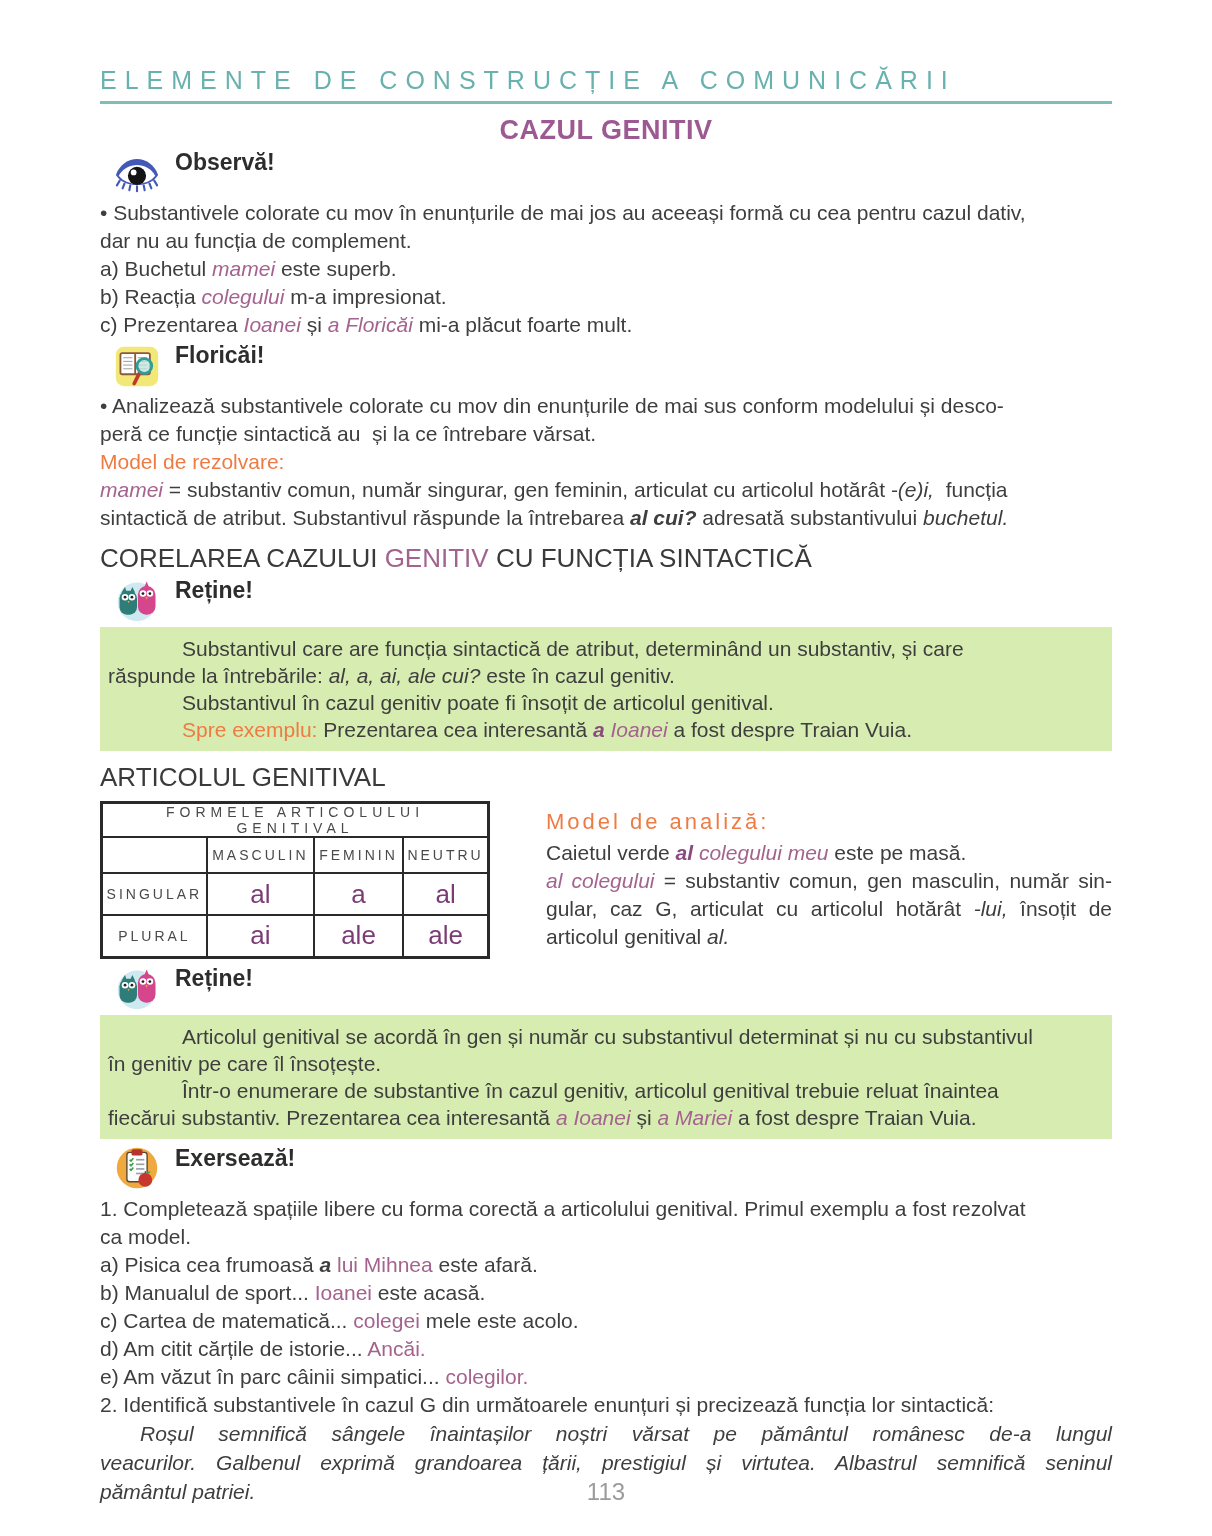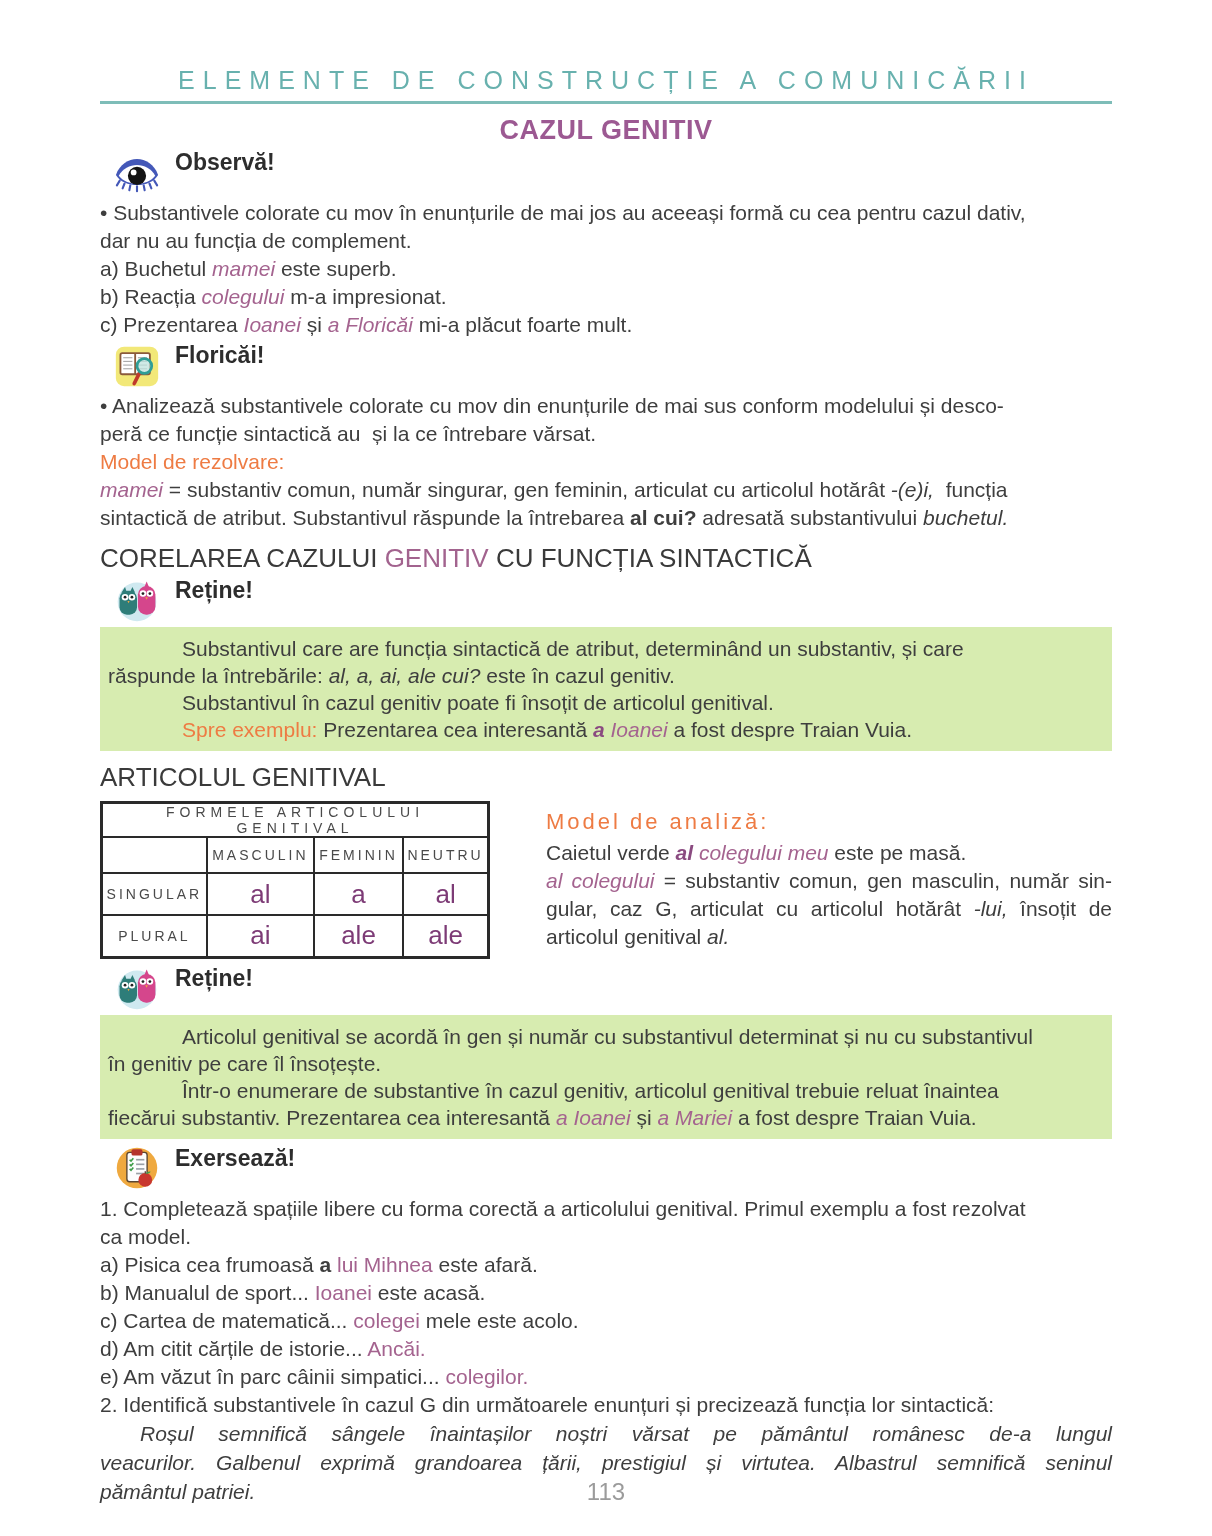--- a/index.html
+++ b/index.html
@@ -10,21 +10,21 @@
     background:#ffffff;
     margin:0 auto;
     font-family:"Liberation Sans","DejaVu Sans",sans-serif;
     color:#3e3e3e;
     overflow:hidden;
   }
   .content { padding:66px 100px 0 100px; }
 
   
   .top-header{
-    text-align:center; color:#68b1ae;
+    color:#68b1ae;
     font-size:25px; letter-spacing:8px; font-weight:400;
     padding-bottom:6px;
     border-bottom:3px solid #7ebdb8;
   }
   .page-title{
     margin-top:11px; text-align:center;
     color:#9c5992; font-size:27px; font-weight:700; letter-spacing:0.5px;
   }
 
   
@@ -32,21 +32,21 @@
   .section-head .icon{ width:46px; height:46px; flex:0 0 auto; display:flex; }
   .section-label{ font-weight:700; font-size:23px; color:#2d2d2d; }
 
   
   .line{ font-size:21px; line-height:28px; }
   .keepsp{ white-space:pre-wrap; }
   .mov  { color:#a4638f; }
   .mov-i{ color:#a4638f; font-style:italic; }
   .mov-bi{ color:#8a4a80; font-style:italic; font-weight:700; }
   .it { font-style:italic; }
-  .bi { font-weight:700; }
+  .bi { font-style:italic; font-weight:700; }
   .orange{ color:#ee7b43; }
 
   .big-heading{ font-size:26px; color:#3a3a3a; margin-top:10px; line-height:32px; }
   .big-heading .hp{ color:#a2638e; }
 
   .green-box{ background:#d7ecb0; padding:8px 8px 8px 8px; margin-top:2px; }
   .green-box .line{ line-height:27px; }
   .ind{ text-indent:74px; }
 
   

